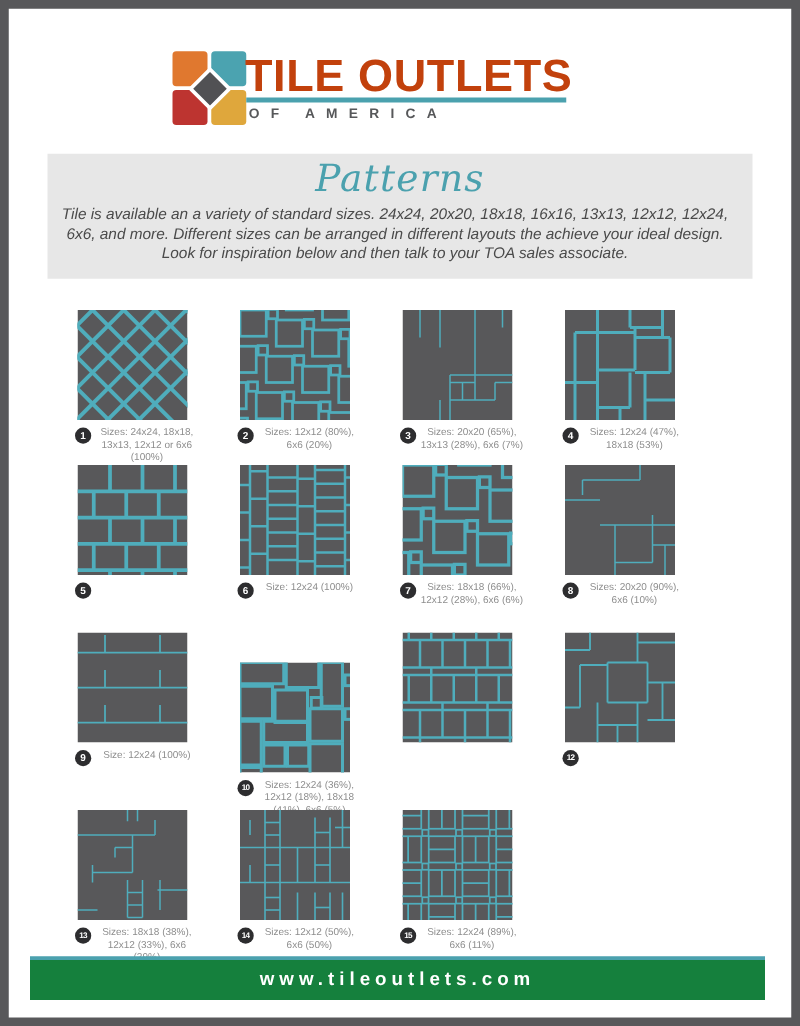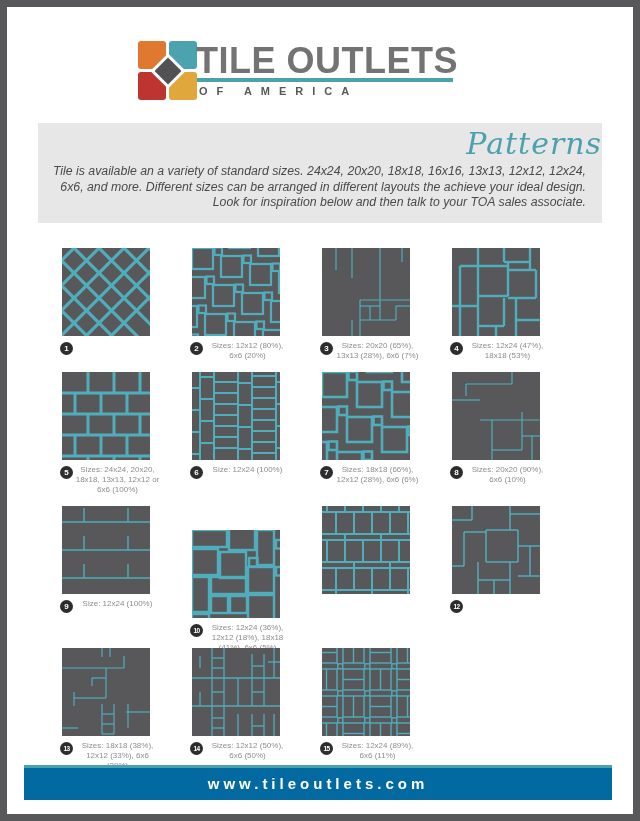--- a/index.html
+++ b/index.html
@@ -16,32 +16,32 @@
   .sq-tr{right:0;top:0;}
   .sq-bl{left:0;bottom:0;}
   .sq-br{right:0;bottom:0;}
   .diamond{
     position:absolute;left:50%;top:50%;width:19px;height:19px;
     transform:translate(-50%,-50%) rotate(45deg);
     border:3px solid #ffffff;border-radius:2px;
   }
   .brand-top{
     position:absolute;left:196px;top:40px;width:300px;
-    font-size:36px;font-weight:bold;color:#737373;letter-spacing:.5px;white-space:nowrap;
+    font-size:36px;font-weight:bold;color:#c2410c;letter-spacing:.5px;white-space:nowrap;
   }
   .brand-rule{position:absolute;left:197px;top:78px;width:256px;height:4px;}
   .brand-bottom{
     position:absolute;left:199px;top:85px;
     font-size:11px;font-weight:bold;color:#57585a;letter-spacing:9px;white-space:nowrap;
   }
 
   
   .intro{
     position:absolute;left:38px;top:123px;width:564px;height:100px;
-    background:#e7e7e7;text-align:right;
+    background:#e7e7e7;text-align:center;
   }
   .intro-title{
     margin-top:4px;font-family:"DejaVu Serif",serif;font-style:italic;
     font-size:30px;line-height:34px;letter-spacing:1px;
   }
   .intro-body{
     margin:3px 16px 0 8px;font-style:italic;font-size:12.3px;line-height:15.5px;
     color:#4a4a4a;
   }
 
@@ -56,21 +56,21 @@
   }
   .badge.two{font-size:6.5px;letter-spacing:-.5px;}
   .cap-text{
     flex:1 1 auto;font-size:8px;line-height:10px;color:#8d8d8d;
     text-align:center;padding-left:2px;
   }
 
   
   .footer-line{position:absolute;left:24px;top:765px;width:588px;height:3px;}
   .footer-bar{
-    position:absolute;left:24px;top:768px;width:588px;height:32px;background:#0369a1;
+    position:absolute;left:24px;top:768px;width:588px;height:32px;background:#15803d;
     color:#ffffff;font-weight:bold;font-size:15px;letter-spacing:4px;
     text-align:center;line-height:32px;
   }
 </style>
 </head>
 <body>
 
 <div class="frame"></div>
 
 <header>
@@ -113,20 +113,21 @@
         <line x1="-48" y1="110" x2="172" y2="-110" stroke="#4fadbc" stroke-width="3.2"></line>
         <line x1="-23" y1="-110" x2="197" y2="110" stroke="#4fadbc" stroke-width="3.2"></line>
         <line x1="-23" y1="110" x2="197" y2="-110" stroke="#4fadbc" stroke-width="3.2"></line>
         <line x1="2" y1="-110" x2="222" y2="110" stroke="#4fadbc" stroke-width="3.2"></line>
         <line x1="2" y1="110" x2="222" y2="-110" stroke="#4fadbc" stroke-width="3.2"></line>
         <line x1="27" y1="-110" x2="247" y2="110" stroke="#4fadbc" stroke-width="3.2"></line>
         <line x1="27" y1="110" x2="247" y2="-110" stroke="#4fadbc" stroke-width="3.2"></line>
       </svg>
     <div class="cap-row">
       <div class="badge">1</div>
+      <div class="cap-text">Sizes: 24x24, 18x18, 13x13, 12x12 or 6x6 (100%)</div>
     </div>
   </div>
     <div class="card" style="left: 190px; top: 248px;">
     <svg width="88" height="88" viewBox="0 0 88 88">
         <rect x="0" y="0" width="88" height="88" fill="#58585a"></rect>
         <rect x="-42" y="-74" width="21" height="21" fill="none" stroke="#4fadbc" stroke-width="2.2"></rect>
         <rect x="-19.5" y="-74.5" width="7.5" height="7.5" fill="none" stroke="#4fadbc" stroke-width="2.2"></rect>
         <rect x="-50" y="-45" width="21" height="21" fill="none" stroke="#4fadbc" stroke-width="2.2"></rect>
         <rect x="-27.5" y="-45.5" width="7.5" height="7.5" fill="none" stroke="#4fadbc" stroke-width="2.2"></rect>
         <rect x="-58" y="-16" width="21" height="21" fill="none" stroke="#4fadbc" stroke-width="2.2"></rect>
@@ -298,21 +299,20 @@
         <line x1="78" y1="42" x2="78" y2="63" stroke="#4fadbc" stroke-width="3"></line>
         <line x1="13" y1="63" x2="13" y2="84" stroke="#4fadbc" stroke-width="3"></line>
         <line x1="39" y1="63" x2="39" y2="84" stroke="#4fadbc" stroke-width="3"></line>
         <line x1="65" y1="63" x2="65" y2="84" stroke="#4fadbc" stroke-width="3"></line>
         <line x1="26" y1="84" x2="26" y2="88" stroke="#4fadbc" stroke-width="3"></line>
         <line x1="52" y1="84" x2="52" y2="88" stroke="#4fadbc" stroke-width="3"></line>
         <line x1="78" y1="84" x2="78" y2="88" stroke="#4fadbc" stroke-width="3"></line>
       </svg>
     <div class="cap-row">
       <div class="badge">5</div>
-      <div class="cap-text">Sizes: 24x24, 20x20, 18x18, 13x13, 12x12 or 6x6 (100%)</div>
     </div>
   </div>
     <div class="card" style="left: 190px; top: 372px;">
     <svg width="88" height="88" viewBox="0 0 88 88">
         <rect x="0" y="0" width="88" height="88" fill="#58585a"></rect>
         <line x1="8" y1="0" x2="8" y2="88" stroke="#4fadbc" stroke-width="2"></line>
         <line x1="22" y1="0" x2="22" y2="88" stroke="#4fadbc" stroke-width="2"></line>
         <line x1="46" y1="0" x2="46" y2="88" stroke="#4fadbc" stroke-width="2"></line>
         <line x1="60" y1="0" x2="60" y2="88" stroke="#4fadbc" stroke-width="2"></line>
         <line x1="84" y1="0" x2="84" y2="88" stroke="#4fadbc" stroke-width="2"></line>

